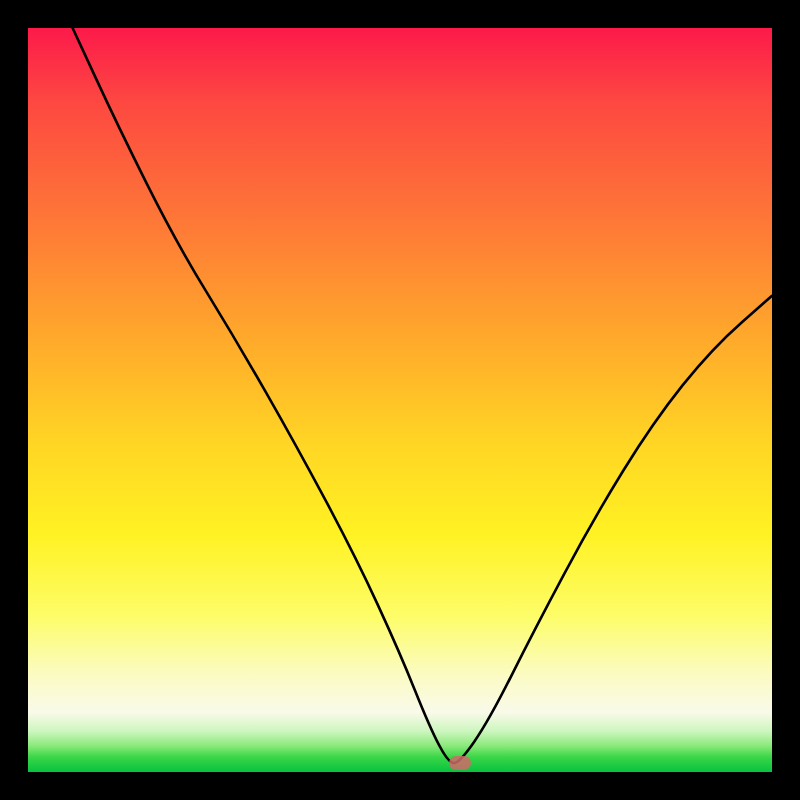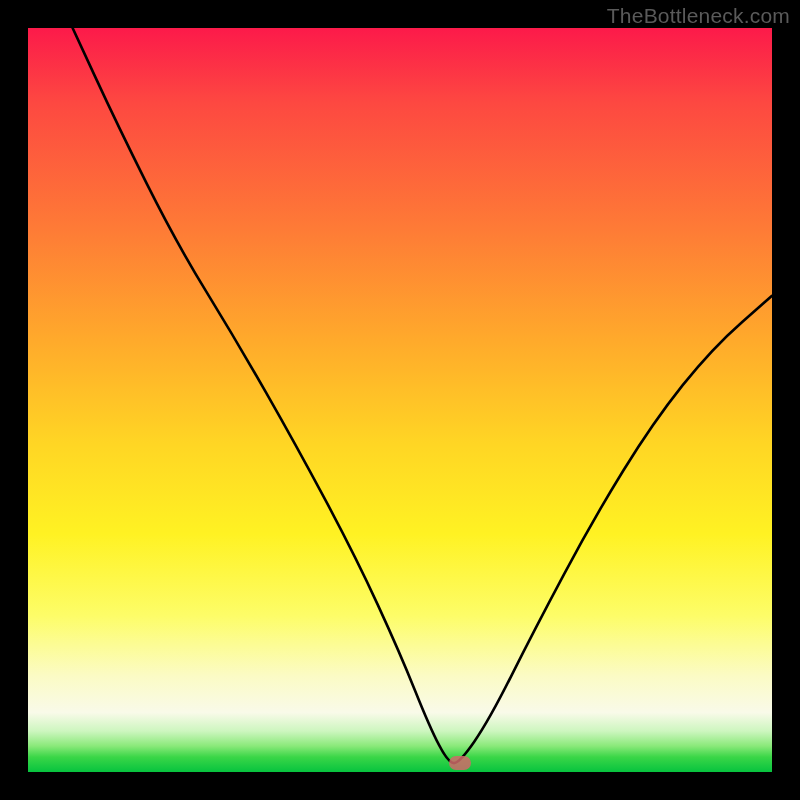--- a/index.html
+++ b/index.html
@@ -71,14 +71,13 @@
 </head>
 <body>
 
 <div class="frame">
   <div class="plot-area">
     <svg class="curve" viewBox="0 0 744 744" preserveAspectRatio="none">
       <path d="M 44.6 0.0 Q 44.6 0.0 67.0 48.4 Q 89.3 96.7 119.0 156.2 Q 148.8 215.8 178.6 264.1 Q 208.3 312.5 238.1 364.6 Q 267.8 416.6 297.6 472.4 Q 327.4 528.2 349.7 576.6 Q 372.0 625.0 386.9 662.2 Q 401.8 699.4 411.1 717.2 Q 420.4 735.1 425.9 735.1 Q 431.5 735.1 446.4 713.5 Q 461.3 691.9 483.6 647.3 Q 505.9 602.6 535.7 546.8 Q 565.4 491.0 595.2 442.7 Q 625.0 394.3 654.7 357.1 Q 684.5 319.9 714.2 293.9 T 744.0 267.8" fill="none" stroke="#000" stroke-width="2.6" stroke-linejoin="round" stroke-linecap="round"></path>
     </svg>
     <div class="marker" style="left: 431.52px; top: 735.072px; background: rgb(208, 106, 106);"></div>
   </div>
-  <div class="watermark">TheBottleneck.com</div>
 </div>
 
 </body></html>

